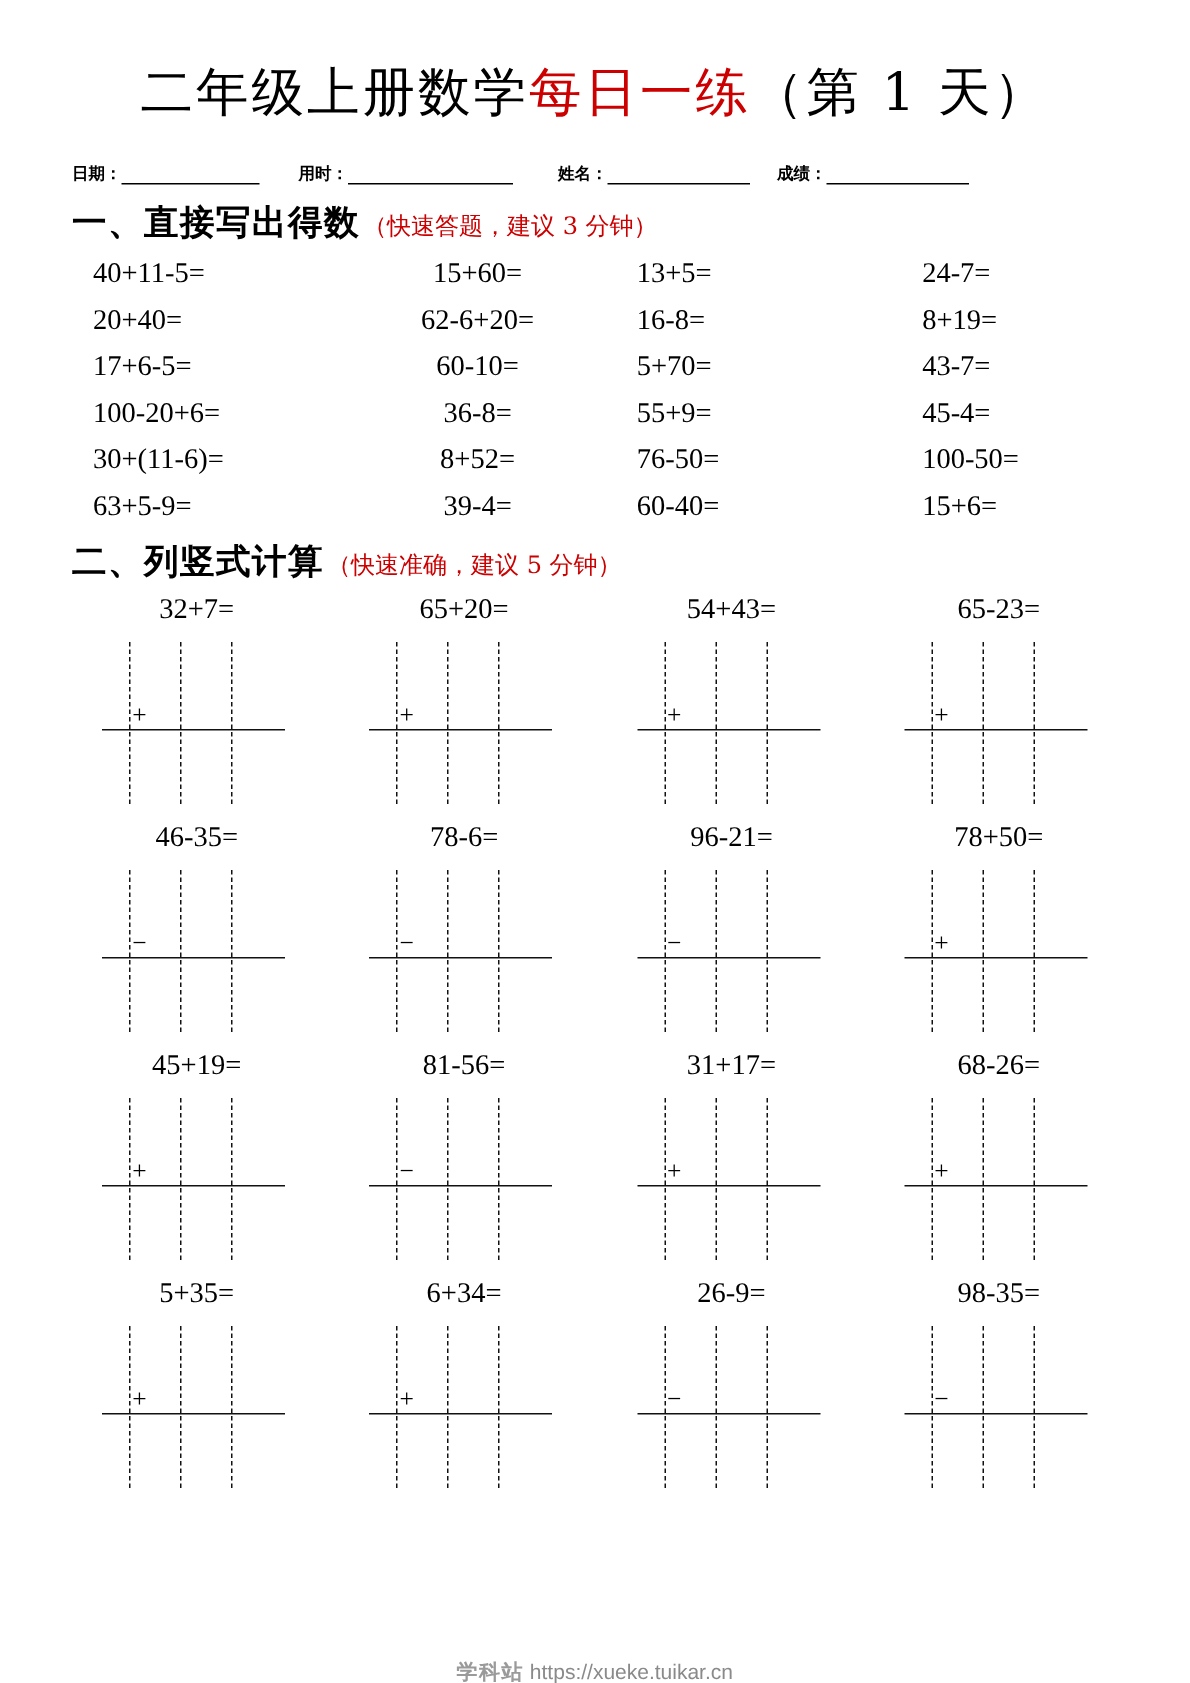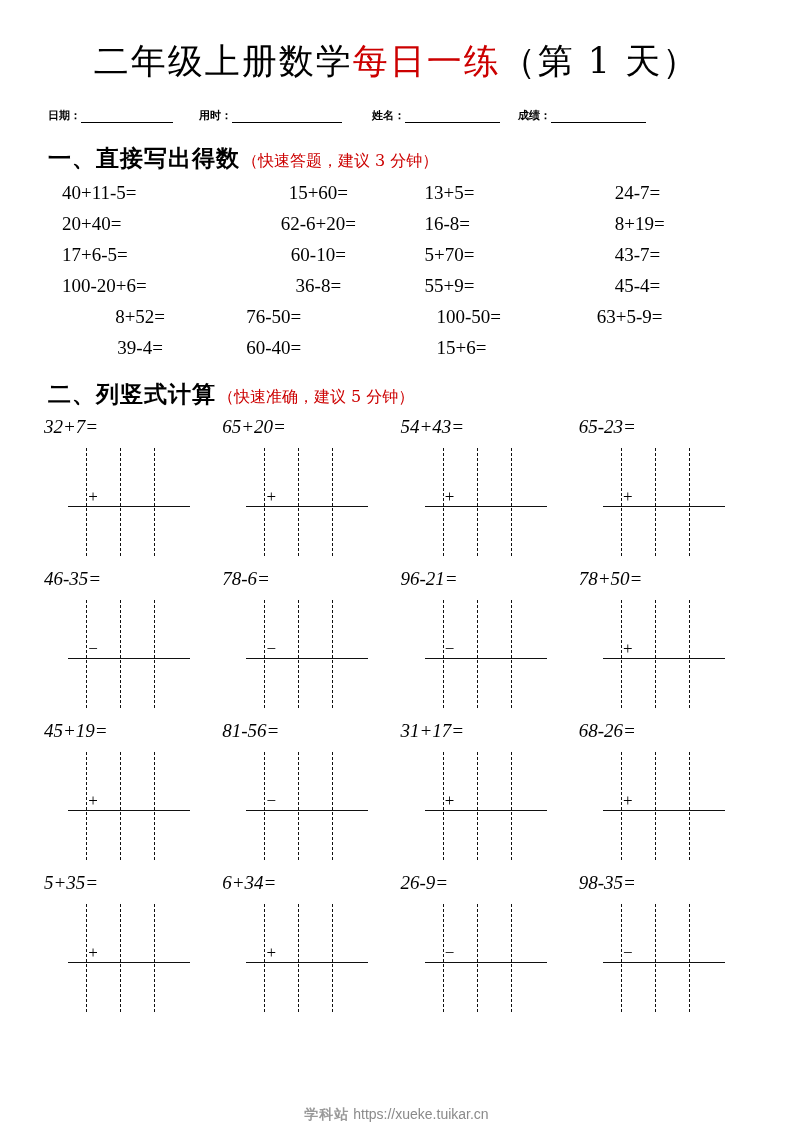--- a/index.html
+++ b/index.html
@@ -47,21 +47,21 @@
   .b-date  { width: 92px; }
   .b-time  { width: 110px; }
   .b-name  { width: 95px; }
   .b-score { width: 95px; }
   .sp1 { width: 26px; }
   .sp2 { width: 30px; }
   .sp3 { width: 18px; }
 
   
   .section {
-    margin-top: 20px;
+    margin-top: 10px;
     padding-left: 8px;
     white-space: nowrap;
   }
   .section .s-main {
     font-size: 23px;
     font-weight: bold;
     font-family: "DejaVu Serif", serif;
     letter-spacing: 1px;
   }
   .section .s-note {
@@ -95,24 +95,23 @@
     display: grid;
     grid-template-columns: repeat(4, 1fr);
     row-gap: 0px;
   }
   .vert-item {
     height: 152px;
     position: relative;
   }
   .vert-expr {
     font-size: 19px;
-    text-align: left;
+    text-align: center;
     padding-left: 4px;
     white-space: nowrap;
-    font-style: italic;
   }
   .vert-box {
     position: relative;
     width: 122px;
     height: 108px;
     margin: 10px auto 0 auto;
   }
   .vert-box .vline {
     position: absolute;
     top: 0; bottom: 0;
@@ -198,20 +197,21 @@
       <div class="cell c2">16-8=</div>
       <div class="cell c3">8+19=</div>
       <div class="cell c0">17+6-5=</div>
       <div class="cell c1">60-10=</div>
       <div class="cell c2">5+70=</div>
       <div class="cell c3">43-7=</div>
       <div class="cell c0">100-20+6=</div>
       <div class="cell c1">36-8=</div>
       <div class="cell c2">55+9=</div>
       <div class="cell c3">45-4=</div>
+      <div class="cell c0">30+(11-6)=</div>
       <div class="cell c1">8+52=</div>
       <div class="cell c2">76-50=</div>
       <div class="cell c3">100-50=</div>
       <div class="cell c0">63+5-9=</div>
       <div class="cell c1">39-4=</div>
       <div class="cell c2">60-40=</div>
       <div class="cell c3">15+6=</div>
     </div>
 
   <div class="section">

